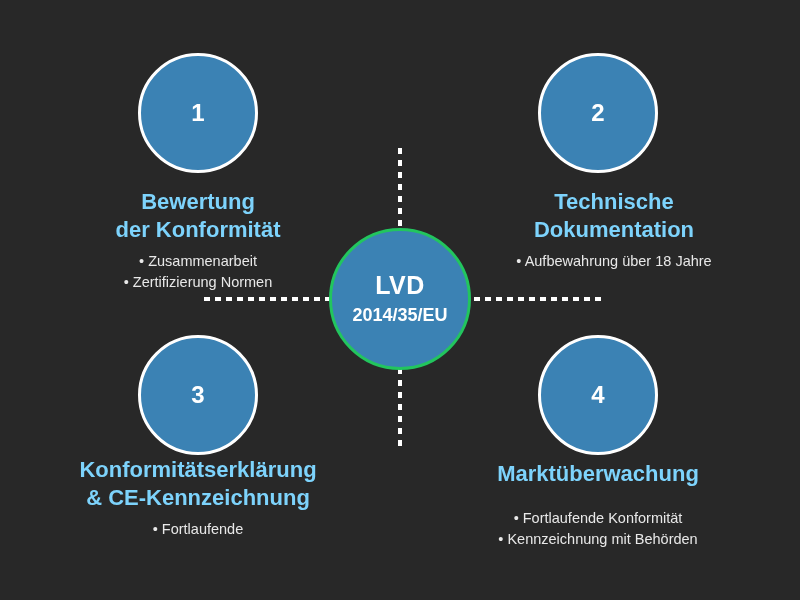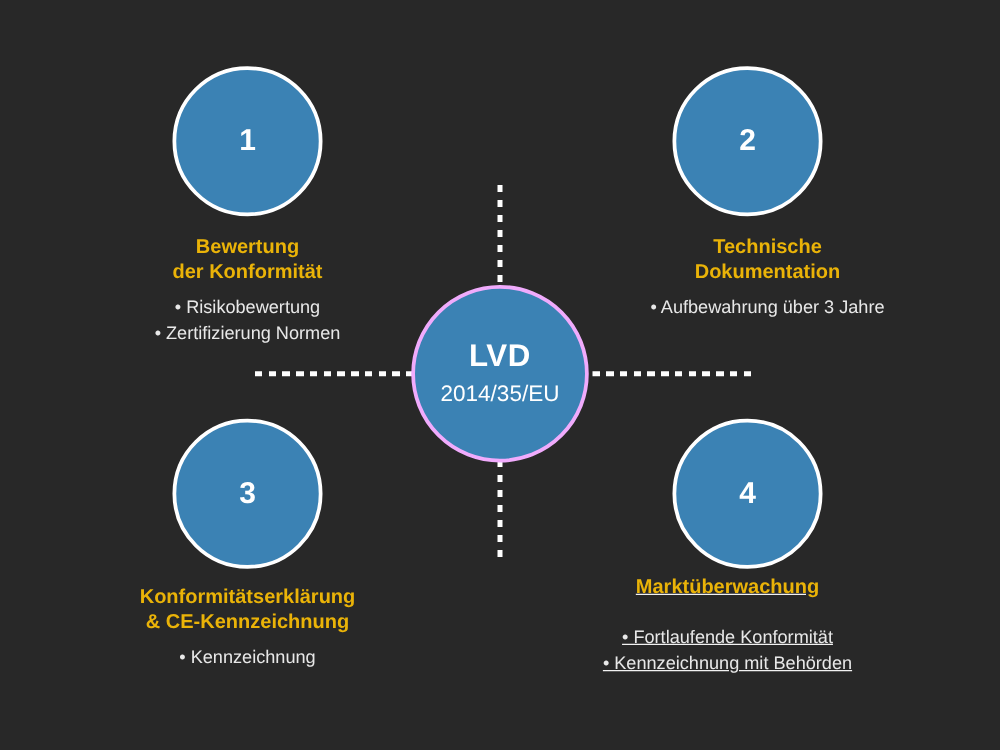--- a/index.html
+++ b/index.html
@@ -67,68 +67,68 @@
   #circle-4 { left: 538px; top: 335px; }
 
   #center-circle {
     position: absolute;
     left: 329px;
     top: 228px;
     width: 142px;
     height: 142px;
     border-radius: 50%;
     background: #3b82b4;
-    border: 3px solid #f0abfc;
+    border: 3px solid #22c55e;
     box-sizing: border-box;
     display: flex;
     flex-direction: column;
     align-items: center;
     justify-content: center;
     color: #ffffff;
     z-index: 3;
   }
   #center-circle .center-title {
     font-size: 25px;
     font-weight: bold;
     line-height: 1.1;
     letter-spacing: 0.5px;
   }
   #center-circle .center-sub {
     font-size: 18px;
-    font-weight: normal;
+    font-weight: bold;
     line-height: 1.1;
     margin-top: 7px;
   }
 
   
   .node-text {
     position: absolute;
     text-align: center;
     color: #f2f2f2;
     width: 300px;
   }
   .node-title {
-    font-size: 16px;
+    font-size: 22px;
     font-weight: bold;
     line-height: 1.27;
-    color: #eab308;
+    color: #7dd3fc;
     white-space: pre-line;
   }
   .node-bullets {
     margin-top: 7px;
     font-size: 14.5px;
     line-height: 1.45;
     color: #e8e8e8;
   }
   .node-bullets div { white-space: nowrap; }
 
   #text-1 { left:  48px; top: 188px; }
   #text-2 { left: 464px; top: 188px; }
-  #text-3 { left:  48px; top: 468px; }
-  #text-4 { left: 432px; top: 460px; text-decoration: underline; }
+  #text-3 { left:  48px; top: 456px; }
+  #text-4 { left: 448px; top: 460px; }
   #text-4 .node-bullets { margin-top: 20px; }
 </style>
 </head>
 <body>
 
 <div id="diagram">
 
   <div class="dash-h" id="dash-left"></div>
   <div class="dash-h" id="dash-right"></div>
   <div class="dash-v" id="dash-top"></div>
@@ -149,38 +149,38 @@
 
   <div id="center-circle">
     <div class="center-title">LVD</div>
     <div class="center-sub">2014/35/EU</div>
   </div>
 
   <div class="node-text" id="text-1">
     <div class="node-title">Bewertung
 der Konformität</div>
     <div class="node-bullets">
-      <div>• Risikobewertung</div>
+      <div>• Zusammenarbeit</div>
       <div>• Zertifizierung Normen</div>
     </div>
   </div>
 
   <div class="node-text" id="text-2">
     <div class="node-title">Technische
 Dokumentation</div>
     <div class="node-bullets">
-      <div>• Aufbewahrung über 3 Jahre</div>
+      <div>• Aufbewahrung über 18 Jahre</div>
     </div>
   </div>
 
   <div class="node-text" id="text-3">
     <div class="node-title">Konformitätserklärung
 &amp; CE-Kennzeichnung</div>
     <div class="node-bullets">
-      <div>• Kennzeichnung</div>
+      <div>• Fortlaufende</div>
     </div>
   </div>
 
   <div class="node-text" id="text-4">
     <div class="node-title">Marktüberwachung</div>
     <div class="node-bullets">
       <div>• Fortlaufende Konformität</div>
       <div>• Kennzeichnung mit Behörden</div>
     </div>
   </div>

